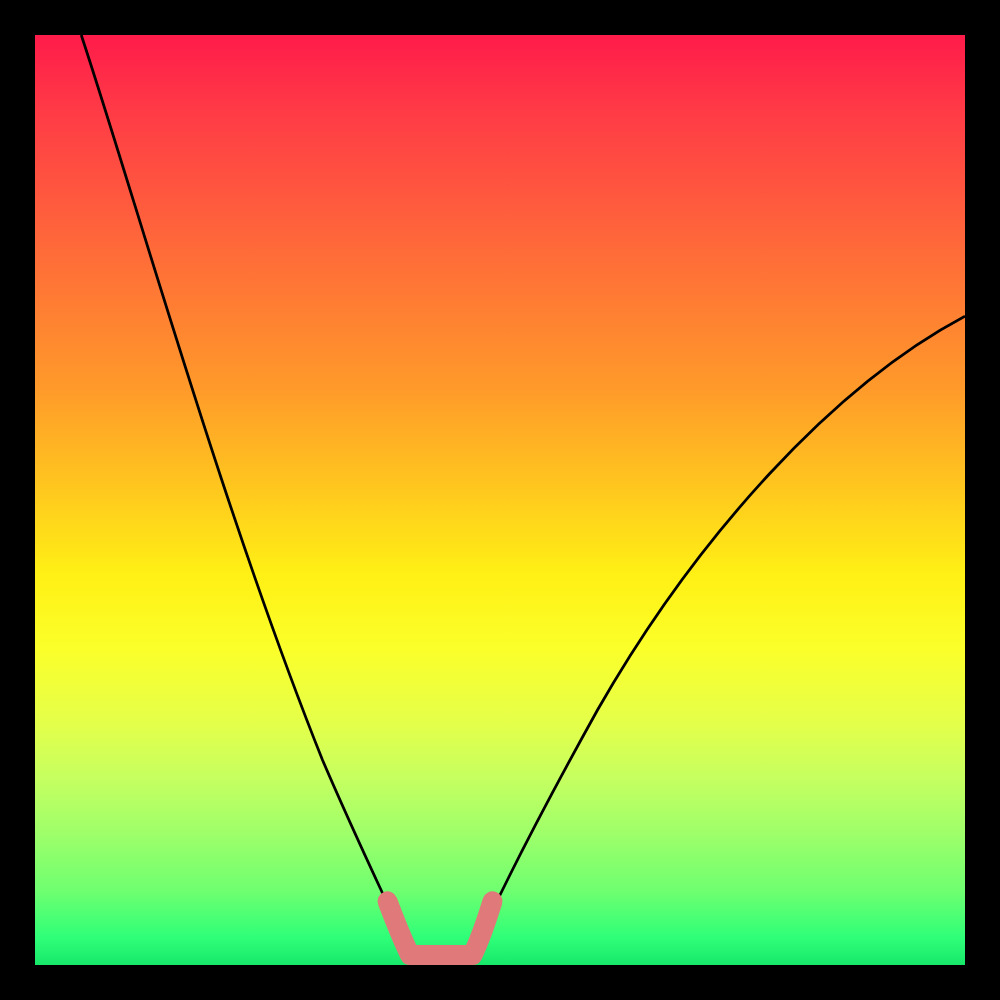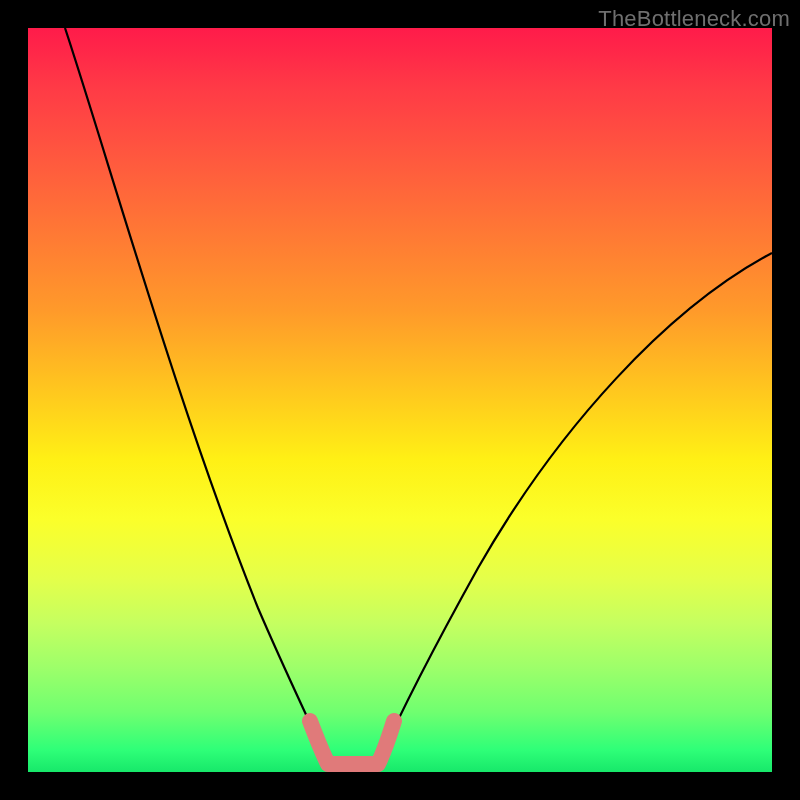--- a/index.html
+++ b/index.html
@@ -57,21 +57,20 @@
     left: 0;
     top: 0;
     width: 100%;
     height: 100%;
   }
 </style>
 </head>
 <body>
 
 <div class="frame">
-  <div class="watermark">TheBottleneck.com</div>
 
   <div class="plot">
     <svg class="curves" viewBox="0 0 744 744" preserveAspectRatio="none">
 
       <path fill="none" stroke="#000" stroke-width="2.2" d="M 37 0
                C 80 130, 150 380, 230 580
                C 260 650, 285 700, 300 735"></path>
 
       <path fill="none" stroke="#000" stroke-width="2.2" d="M 350 735
                C 370 690, 400 630, 450 540

